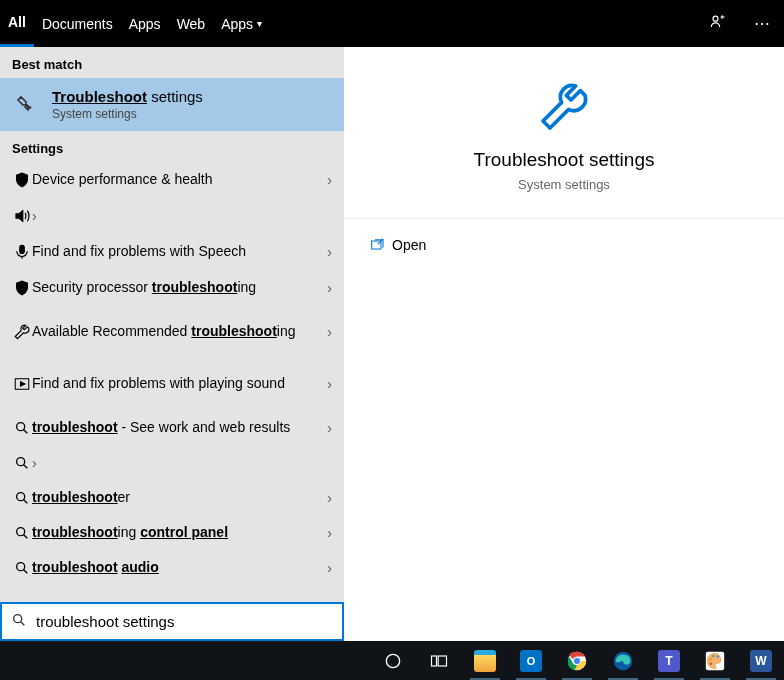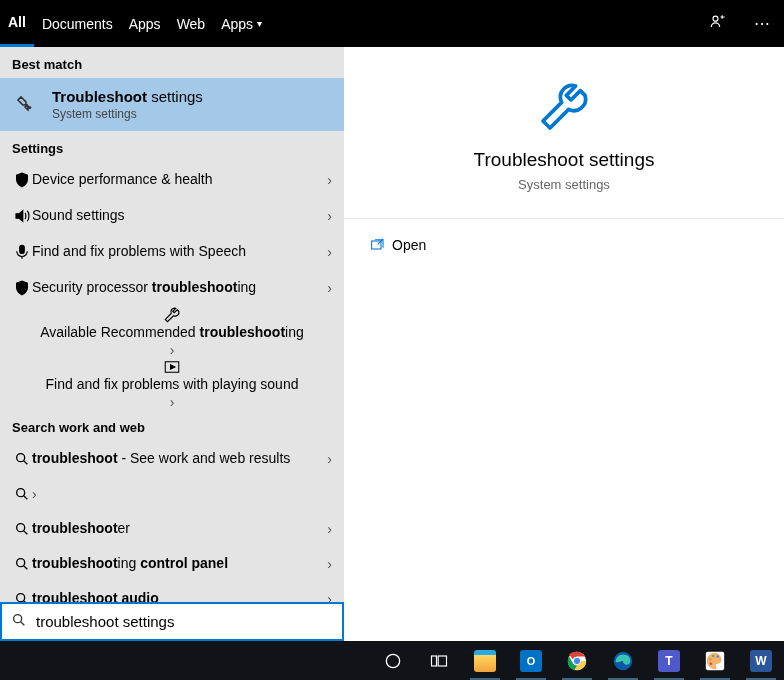--- a/index.html
+++ b/index.html
@@ -22,27 +22,27 @@
   .sec-head { font-size: 13px; font-weight: 700; color: #000; padding: 10px 12px 6px 12px; }
 
   
   .best-row { background: #a3c8e8; display: flex; align-items: center; padding: 10px 12px; gap: 12px; cursor: pointer; }
   .best-row .icon-box { width: 28px; height: 28px; display: flex; align-items: center; justify-content: center; }
   .best-row .title-line { font-size: 15px; }
   .best-row .sub-line { font-size: 12px; color: #444; margin-top: 2px; }
 
   
   .row { display: flex; align-items: center; padding: 0 12px; height: 36px; cursor: pointer; }
-  .row.tall { height: 52px; flex-direction: column; }
+  .row.tall { height: 52px; }
   .row .ricon { width: 20px; display: flex; align-items: center; justify-content: center; }
   .row .rlabel { flex: 1; font-size: 14px; color: #000; line-height: 1.25; }
   .row .chev { color: #555; font-size: 14px; }
   .row.sugg { height: 35px; }
 
-  strong { font-weight: 700; }
+  strong { font-weight: 700; text-decoration: underline; }
 
   
   .detail { text-align: center; border-bottom: 1px solid #e9e9e9; padding: 20px 0 26px 0; }
   .detail .big-icon { margin: 0 auto 14px auto; width: 56px; height: 56px; }
   .detail-title { font-size: 19px; color: #000; }
   .detail-sub { font-size: 13px; color: #666; margin-top: 6px; }
   .open-row { display: flex; align-items: center; gap: 6px; padding: 18px 24px; font-size: 14px; cursor: pointer; }
   .open-row .oicon { width: 18px; display:flex; align-items:center; justify-content:center; }
 
   
@@ -112,21 +112,20 @@
           <span class="rlabel">Device performance &amp; health</span>
           <span class="chev">›</span>
         </div>
         <div class="row">
           <span class="ricon">
             <svg width="18" height="18" viewBox="0 0 24 24" fill="none" stroke="#000" stroke-width="1.6">
               <path d="M4 9h4l5-4v14l-5-4H4z" fill="#000"></path>
               <path d="M16 8c1.5 1.5 1.5 6.5 0 8M19 5c3 3 3 11 0 14"></path>
             </svg>
           </span>
-          <span class="rlabel">Sound settings</span>
           <span class="chev">›</span>
         </div>
         <div class="row">
           <span class="ricon">
             <svg width="18" height="18" viewBox="0 0 24 24" fill="none" stroke="#000" stroke-width="1.6">
               <rect x="9" y="3" width="6" height="11" rx="3" fill="#000"></rect>
               <path d="M5 11a7 7 0 0 0 14 0M12 18v3"></path>
             </svg>
           </span>
           <span class="rlabel">Find and fix problems with Speech</span>
@@ -155,21 +154,20 @@
             <svg width="18" height="18" viewBox="0 0 24 24" fill="none" stroke="#000" stroke-width="1.4">
               <rect x="3" y="5" width="18" height="14"></rect>
               <path d="M10 9l6 3-6 3z" fill="#000"></path>
             </svg>
           </span>
           <span class="rlabel">Find and fix problems with playing sound</span>
           <span class="chev">›</span>
         </div>
       </div>
 
-    <div class="sec-head">Search work and web</div>
     <div id="sugg-list">
         <div class="row sugg">
           <span class="ricon">
             <svg width="16" height="16" viewBox="0 0 24 24" fill="none" stroke="#000" stroke-width="2">
               <circle cx="10" cy="10" r="6"></circle>
               <line x1="20" y1="20" x2="14.5" y2="14.5"></line>
             </svg>
           </span>
           <span class="rlabel"><strong>troubleshoot</strong> - See work and web results</span>
           <span class="chev">›</span>

